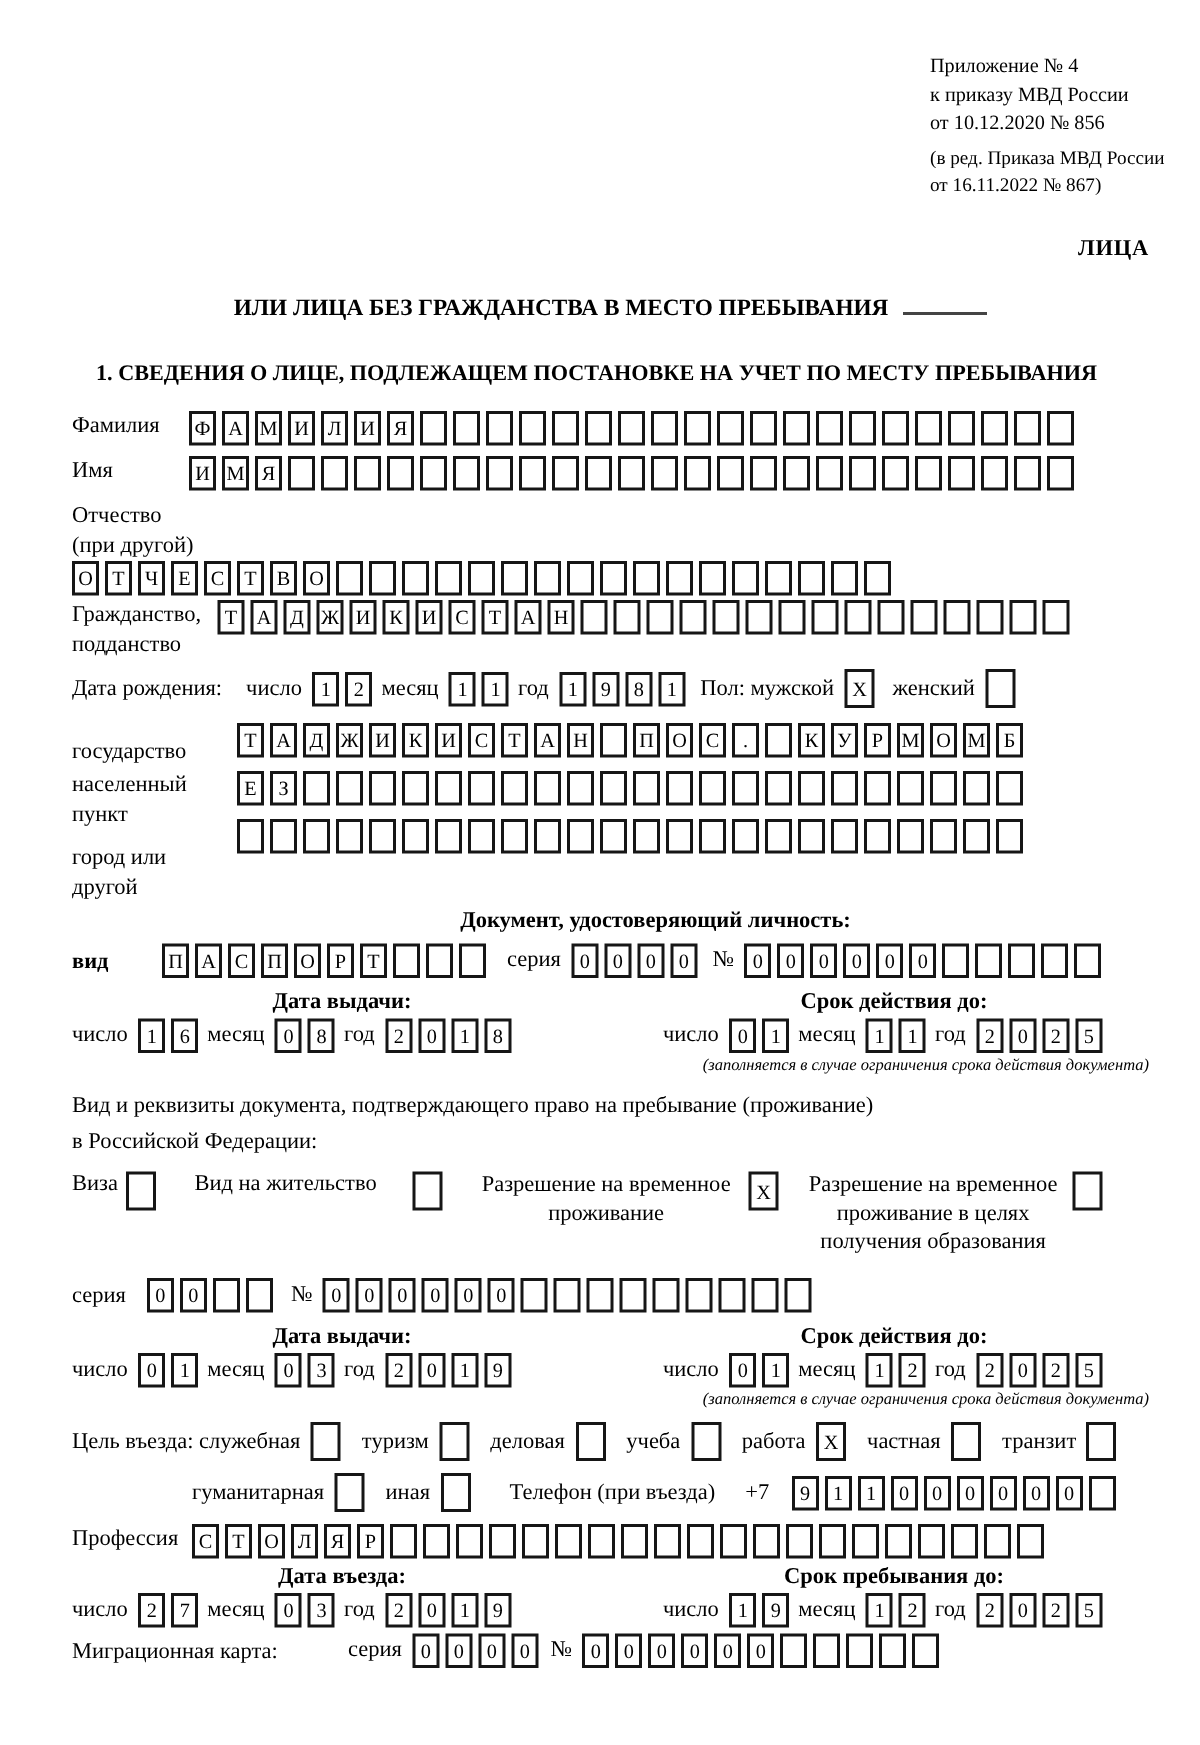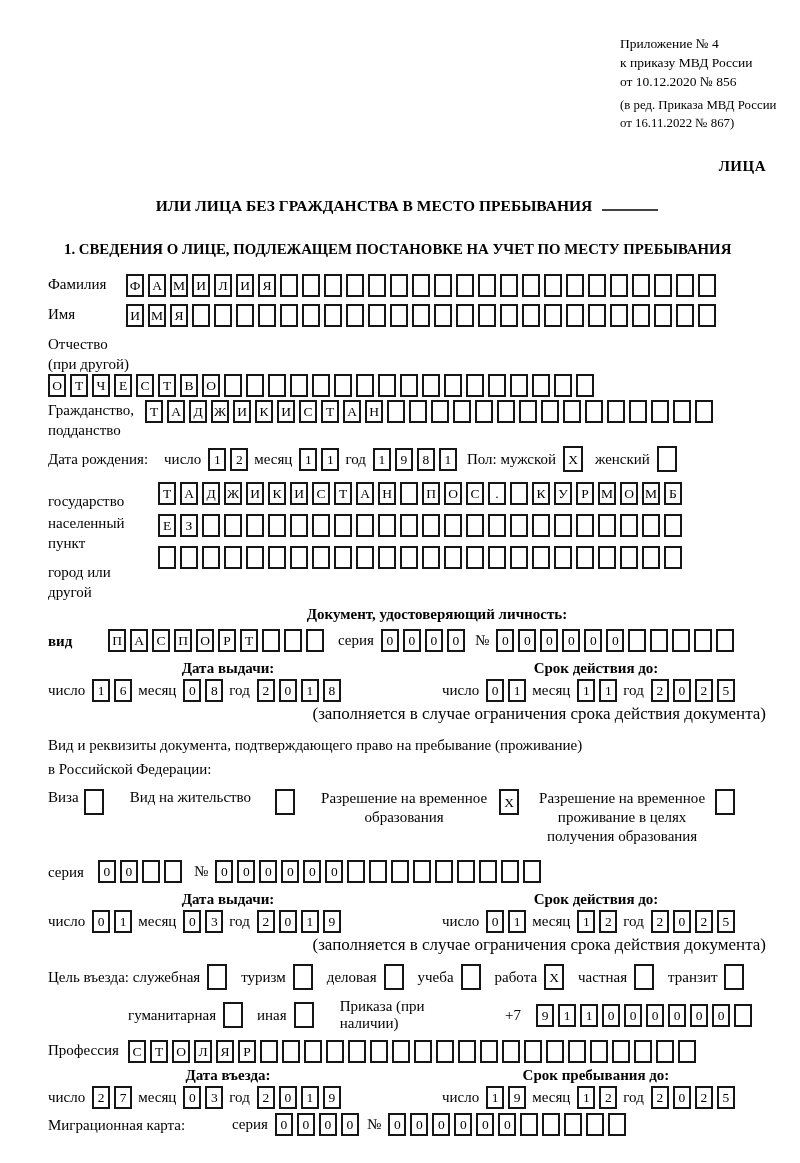--- a/index.html
+++ b/index.html
@@ -25,21 +25,21 @@
   .lbl{flex:0 0 auto;line-height:20px;}
   .w78{width:78px;} .w117{width:117px;} .w97{width:97px;} .w110{width:110px;} .w60{width:60px;font-weight:bold;} .w80{width:80px;}
   .stack .cells{display:flex;margin-bottom:9px;}
   .inline-lbl{margin:0 7px 0 2px;line-height:23px;}
   .dateline{display:flex;align-items:flex-start;}
   .datepair{display:flex;margin-bottom:2px;}
   .half-l{width:368px;} .half-r{flex:1;}
   .datehead{font-weight:bold;text-align:center;margin-bottom:2px;}
   .half-l .datehead{margin-left:40px;width:280px;}
   .half-r .datehead{margin-left:30px;width:300px;}
-  .note{font-size:17px;text-align:right;margin-bottom:9px;}
+  .note{font-size:11px;text-align:right;margin-bottom:9px;font-style:italic;}
   .plain{line-height:24px;}
   .vrow{display:flex;align-items:flex-start;margin-top:8px;margin-bottom:14px;}
   .vopt{display:flex;align-items:flex-start;}
   .voptml{text-align:center;line-height:19px;}
   .purposerow{display:flex;align-items:center;margin-bottom:8px;}
   .purposerow .cells{margin:0 10px 0 7px;}
   .docheader{font-weight:bold;text-align:center;margin:4px 0 6px 60px;}
   .mt4{margin-top:4px;}
 </style>
 </head>
@@ -414,21 +414,21 @@
     </span>
     <span class="vopt" style="margin-left:22px;">
       <span>Вид на жительство</span>
       <span class="cells cb" style="margin-left:24px;">
           <span class="cell"></span>
         </span>
     </span>
     <span class="vopt" style="margin-left:22px;">
       <span class="voptml">
         <div>Разрешение на временное</div>
-        <div>образования</div>
+        <div>проживание</div>
       </span>
       <span class="cells cb" style="margin-left:12px;">
           <span class="cell">X</span>
         </span>
     </span>
     <span class="vopt" style="margin-left:16px;">
       <span class="voptml">
         <div>Разрешение на временное</div>
         <div>проживание в целях</div>
         <div>получения образования</div>
@@ -547,21 +547,21 @@
   </div>
   <div class="purposerow" style="margin-left:80px;">
     <span>гуманитарная</span>
     <span class="cells cb">
         <span class="cell"></span>
       </span>
     <span>иная</span>
     <span class="cells cb" style="margin-right:22px;">
         <span class="cell"></span>
       </span>
-    <span>Приказа (при наличии)</span>
+    <span>Телефон (при въезда)</span>
     <span style="margin:0 8px 0 20px;">+7</span>
     <span class="cells">
         <span class="cell">9</span>
         <span class="cell">1</span>
         <span class="cell">1</span>
         <span class="cell">0</span>
         <span class="cell">0</span>
         <span class="cell">0</span>
         <span class="cell">0</span>
         <span class="cell">0</span>

